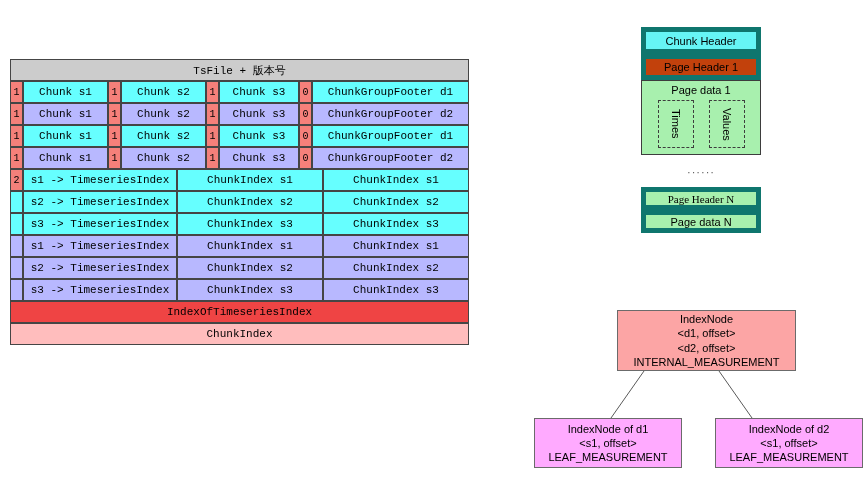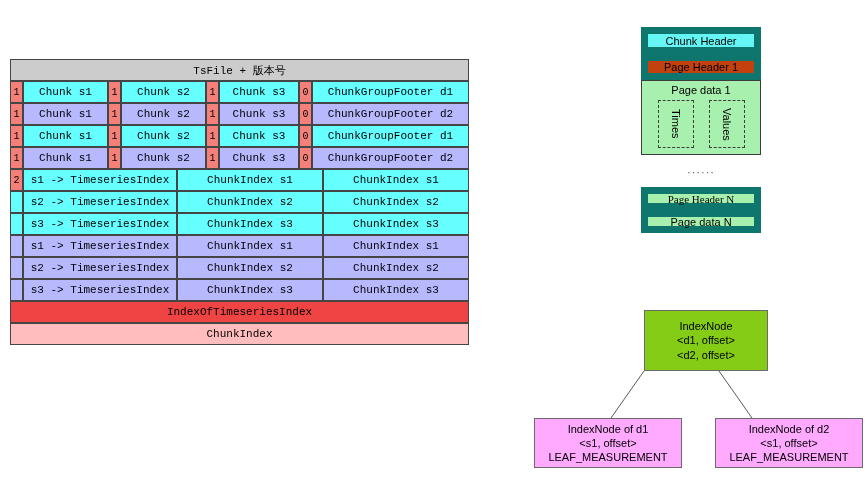--- a/index.html
+++ b/index.html
@@ -41,21 +41,21 @@
   .marker {
     font-size: 10px;
     font-weight: normal;
   }
   #chunk-title {
     position: absolute; left: 641px; top: 6px; width: 120px;
     text-align: center; font-size: 11px;
   }
   .chunk-box {
     box-sizing: border-box;
-    border: 7px solid #0f766e;
+    border: 5px solid #0f766e;
     width: 120px;
     display: flex;
     align-items: center;
     justify-content: center;
     font-size: 11px;
     position: absolute;
     left: 641px;
   }
   .pagedata-box {
     box-sizing: border-box;
@@ -237,24 +237,25 @@
         <span class="vert-text">Times</span>
       </div>
       <div class="subbox">
         <span class="vert-text">Values</span>
       </div>
     </div>
   </div>
 <div id="chunk-ellipsis" style="top: 166px;">······</div>
 <div class="chunk-box" style="top: 187px; height: 23px; background: rgb(168, 240, 174); font-family: Liberation Serif, serif;">Page Header N</div>
 <div class="chunk-box" style="top: 210px; height: 23px; background: rgb(168, 240, 174);">Page data N</div>
-<div class="tree-node" style="left: 644px; top: 310px; width: 124px; height: 61px; background: #84cc16;">
+<div class="tree-node" style="left: 617px; top: 310px; width: 179px; height: 61px; background: #fca5a5;">
     <div>IndexNode</div>
     <div>&lt;d1, offset&gt;</div>
     <div>&lt;d2, offset&gt;</div>
+    <div>INTERNAL_MEASUREMENT</div>
   </div>
 <div class="tree-node" style="left: 534px; top: 418px; width: 148px; height: 50px; background: rgb(255, 170, 255);">
     <div>IndexNode of d1</div>
     <div>&lt;s1, offset&gt;</div>
     <div>LEAF_MEASUREMENT</div>
   </div>
 <div class="tree-node" style="left: 715px; top: 418px; width: 148px; height: 50px; background: rgb(255, 170, 255);">
     <div>IndexNode of d2</div>
     <div>&lt;s1, offset&gt;</div>
     <div>LEAF_MEASUREMENT</div>

